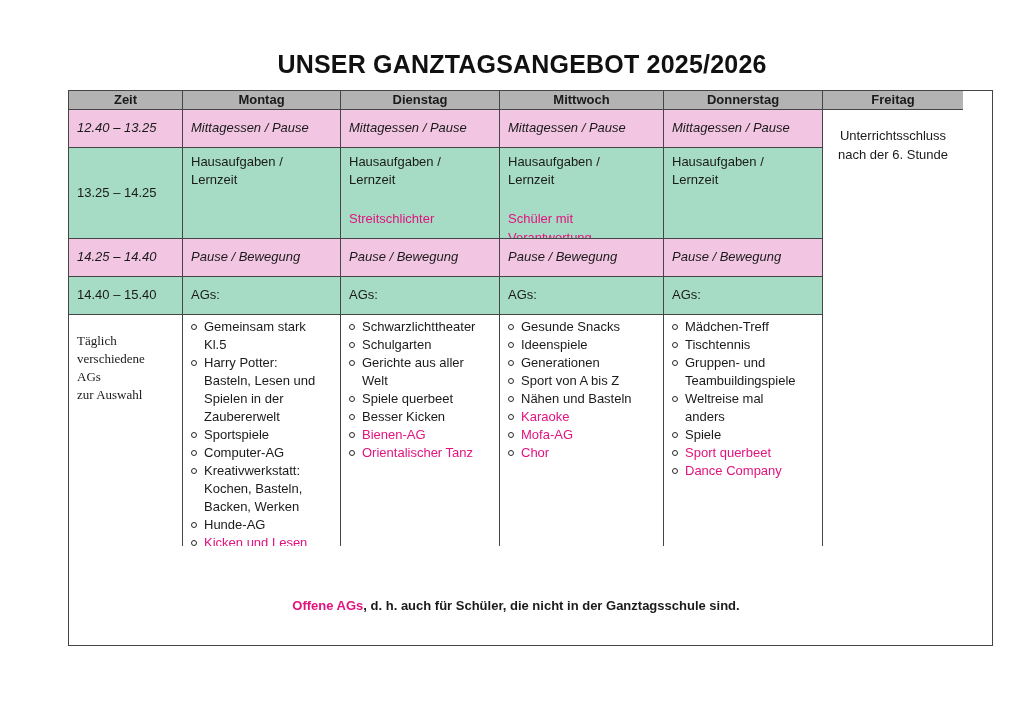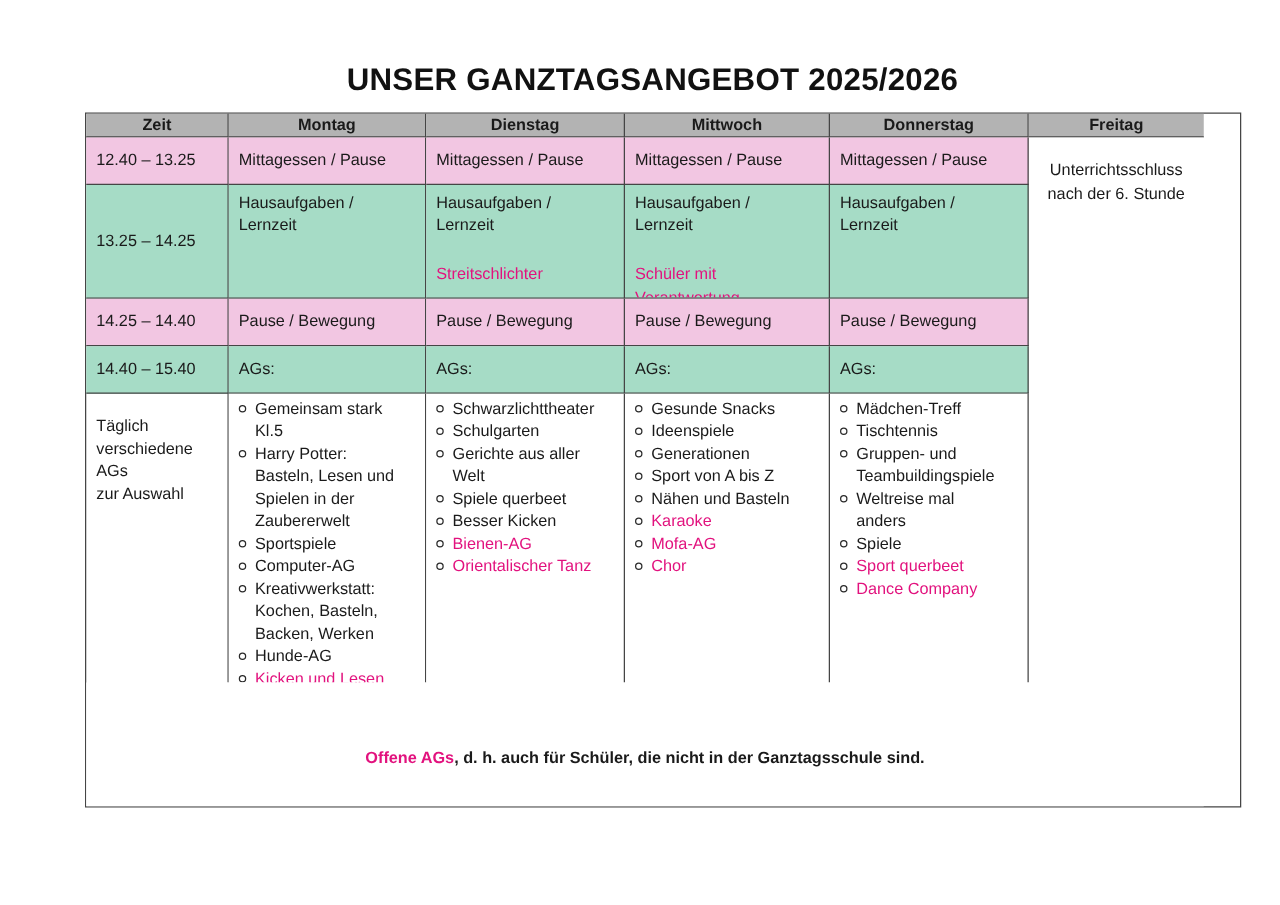--- a/index.html
+++ b/index.html
@@ -26,34 +26,34 @@
     position:absolute; left:68px; top:90px; width:925px; height:556px;
     border:1px solid var(--border); background:#fff;
     display:grid;
     grid-template-columns:114px 158px 159px 164px 159px 140px;
     grid-template-rows:19px 38px 91px 38px 38px 231px auto;
   }
   .cell{font-size:13px; line-height:1.4; overflow:hidden;}
   .br{border-right:1px solid var(--border);}
   .bb{border-bottom:1px solid var(--border);}
   .gray{background:var(--gray);}
-  .pink{background:var(--pinkbg);}
+  .pink{background:var(--pinkbg);font-style:italic;}
   .green{background:var(--greenbg);}
   .head{font-weight:bold; display:flex; align-items:center; justify-content:center;}
   .vcenter{display:flex; align-items:center; padding-left:8px;}
   .pad{padding:5px 8px;}
   .prelines{white-space:pre-line;}
   .accent{color:var(--accent);}
   .extra{margin-top:21px; white-space:pre-line;}
   .friday-cell{
     grid-column:6; grid-row:2 / span 5;
     padding-top:17px; text-align:center; background:#fff;
     white-space:pre-line; font-size:13px; line-height:1.45;
   }
-  .ag-time{padding:17px 6px 0 8px; white-space:pre-line; line-height:18px;}
+  .ag-time{padding:17px 6px 0 8px; white-space:pre-line; line-height:18px;font-family:Liberation Serif, serif;}
   .aglist{padding:3px 20px 0 7px; background:#fff;}
   .ag-item{display:flex; line-height:18px;}
   .bullet{
     width:6px; height:6px; border:1px solid #2a2a2a; border-radius:50%;
     margin:6px 7px 0 1px; flex:none;
   }
   .ag-label{white-space:pre-line;}
   .footer-cell{
     grid-column:1 / -1; grid-row:7;
     text-align:center; padding-top:51px;

